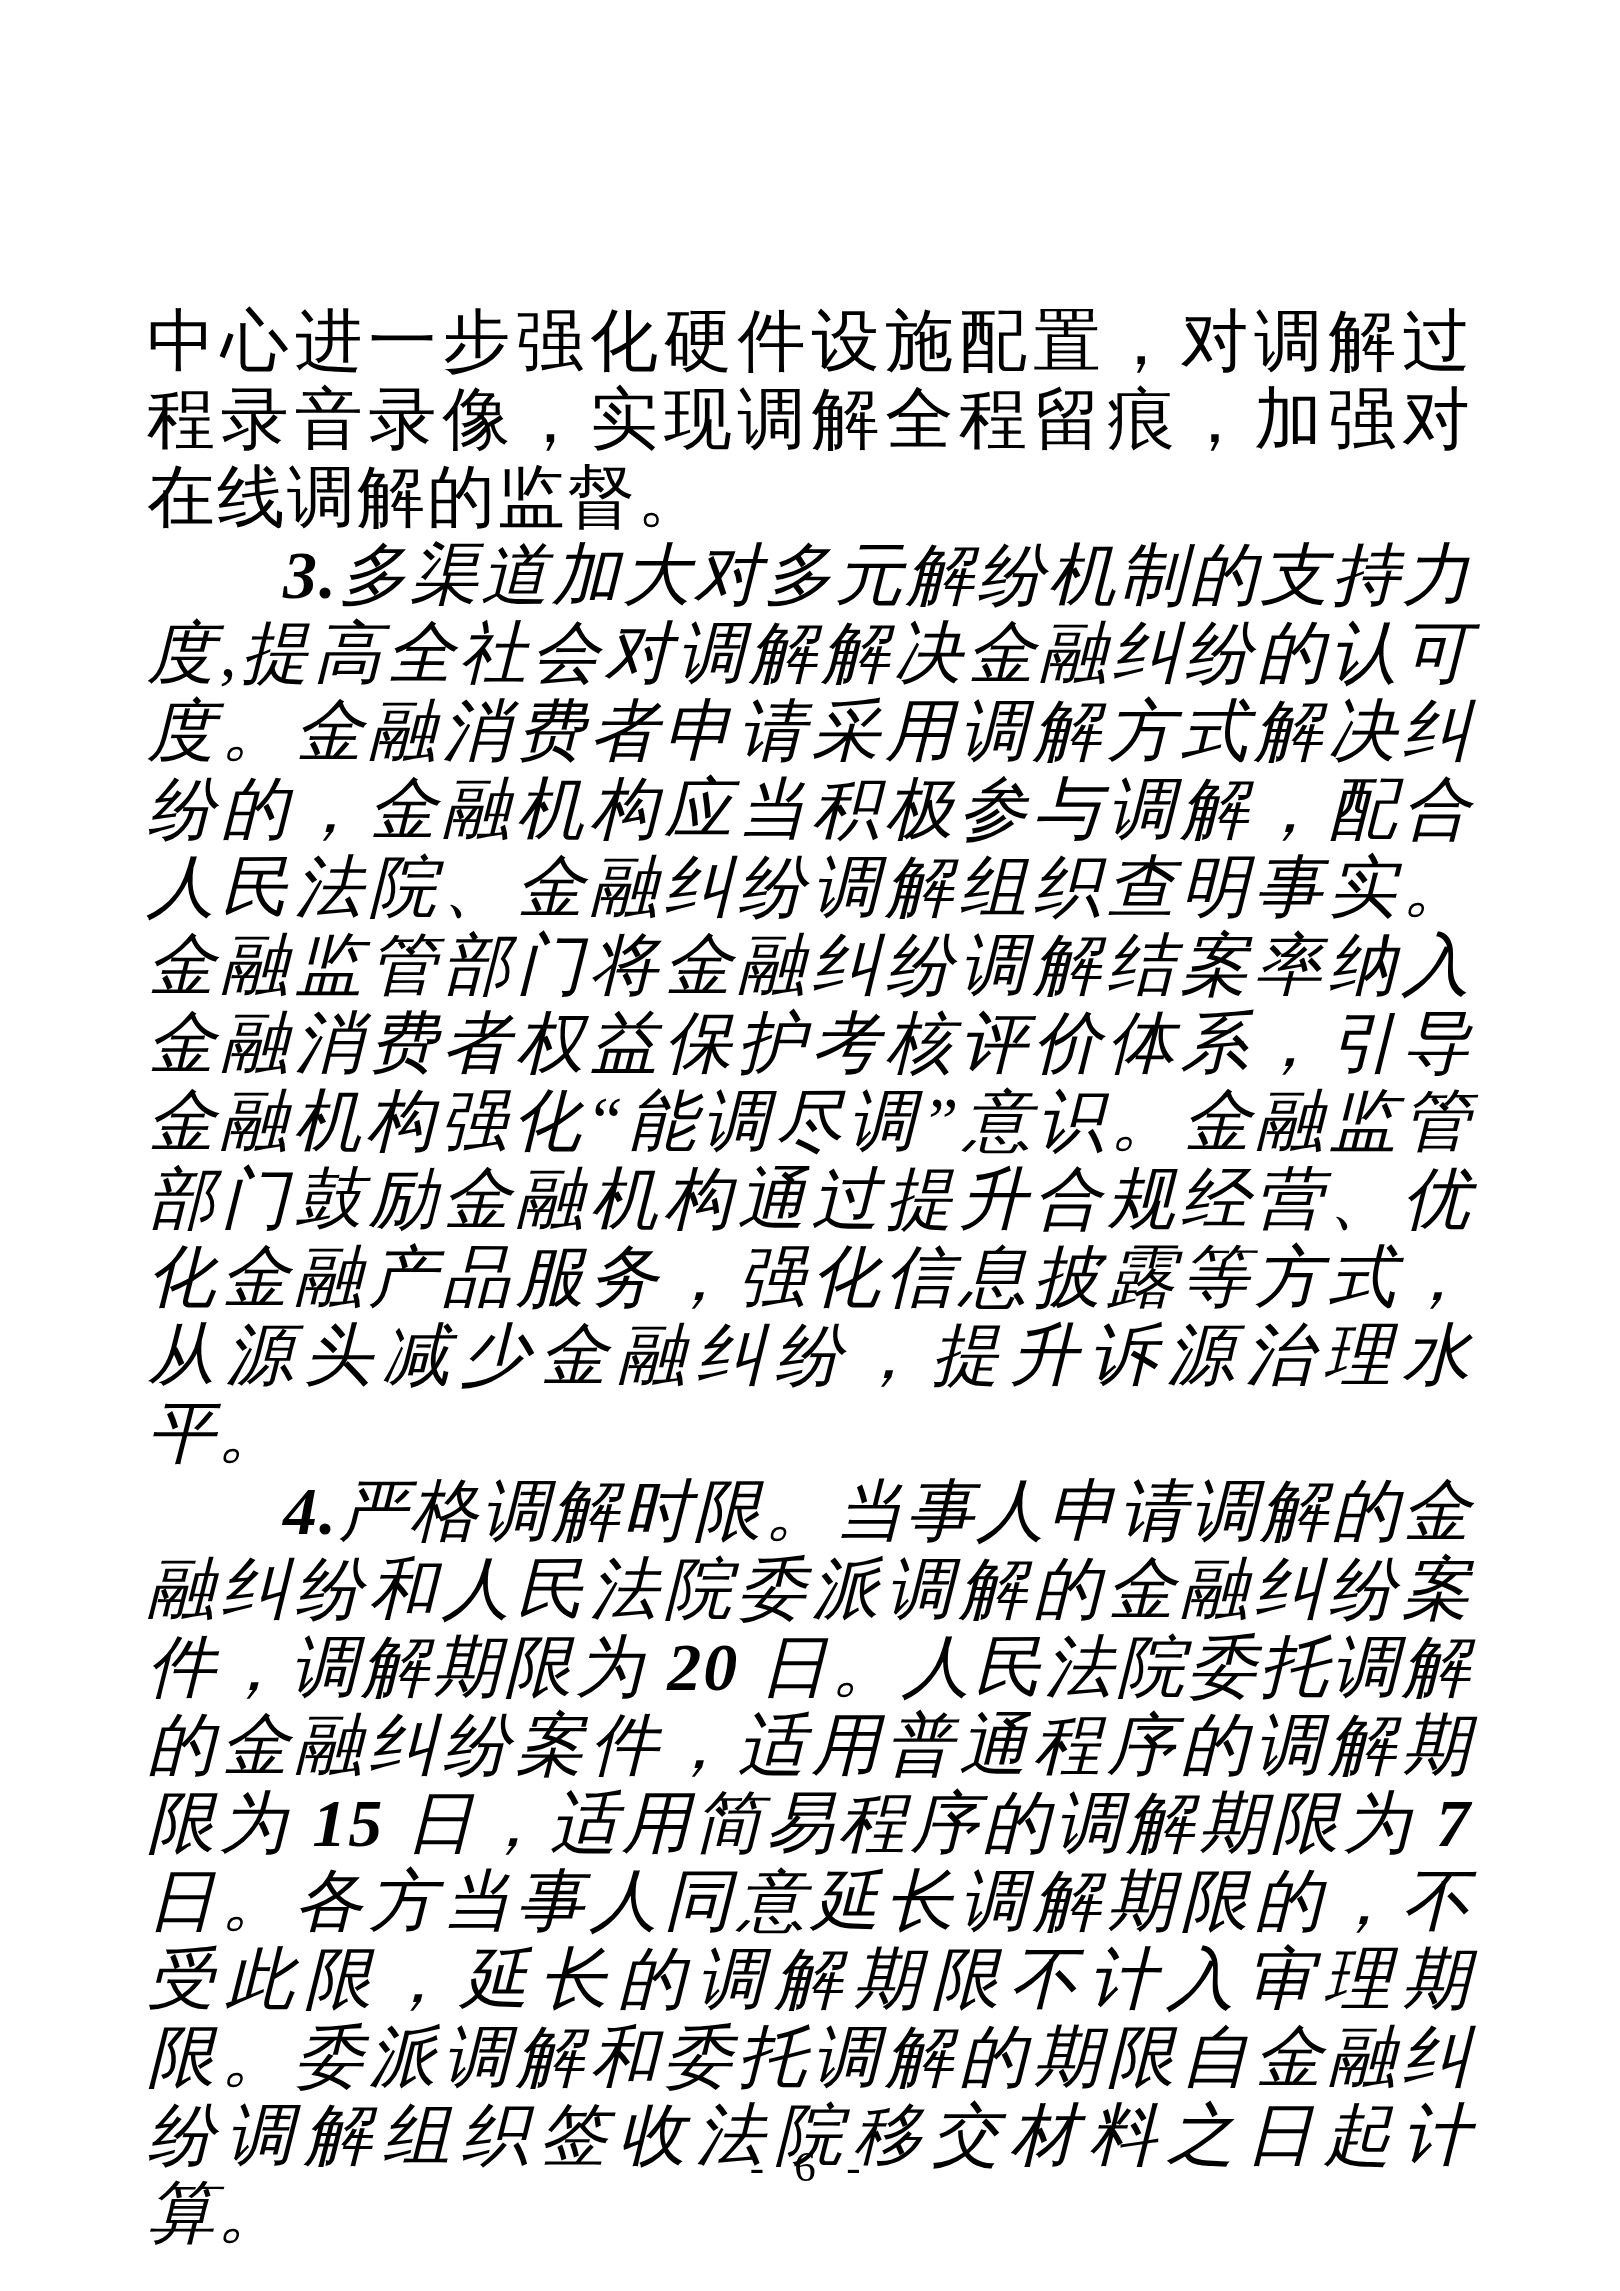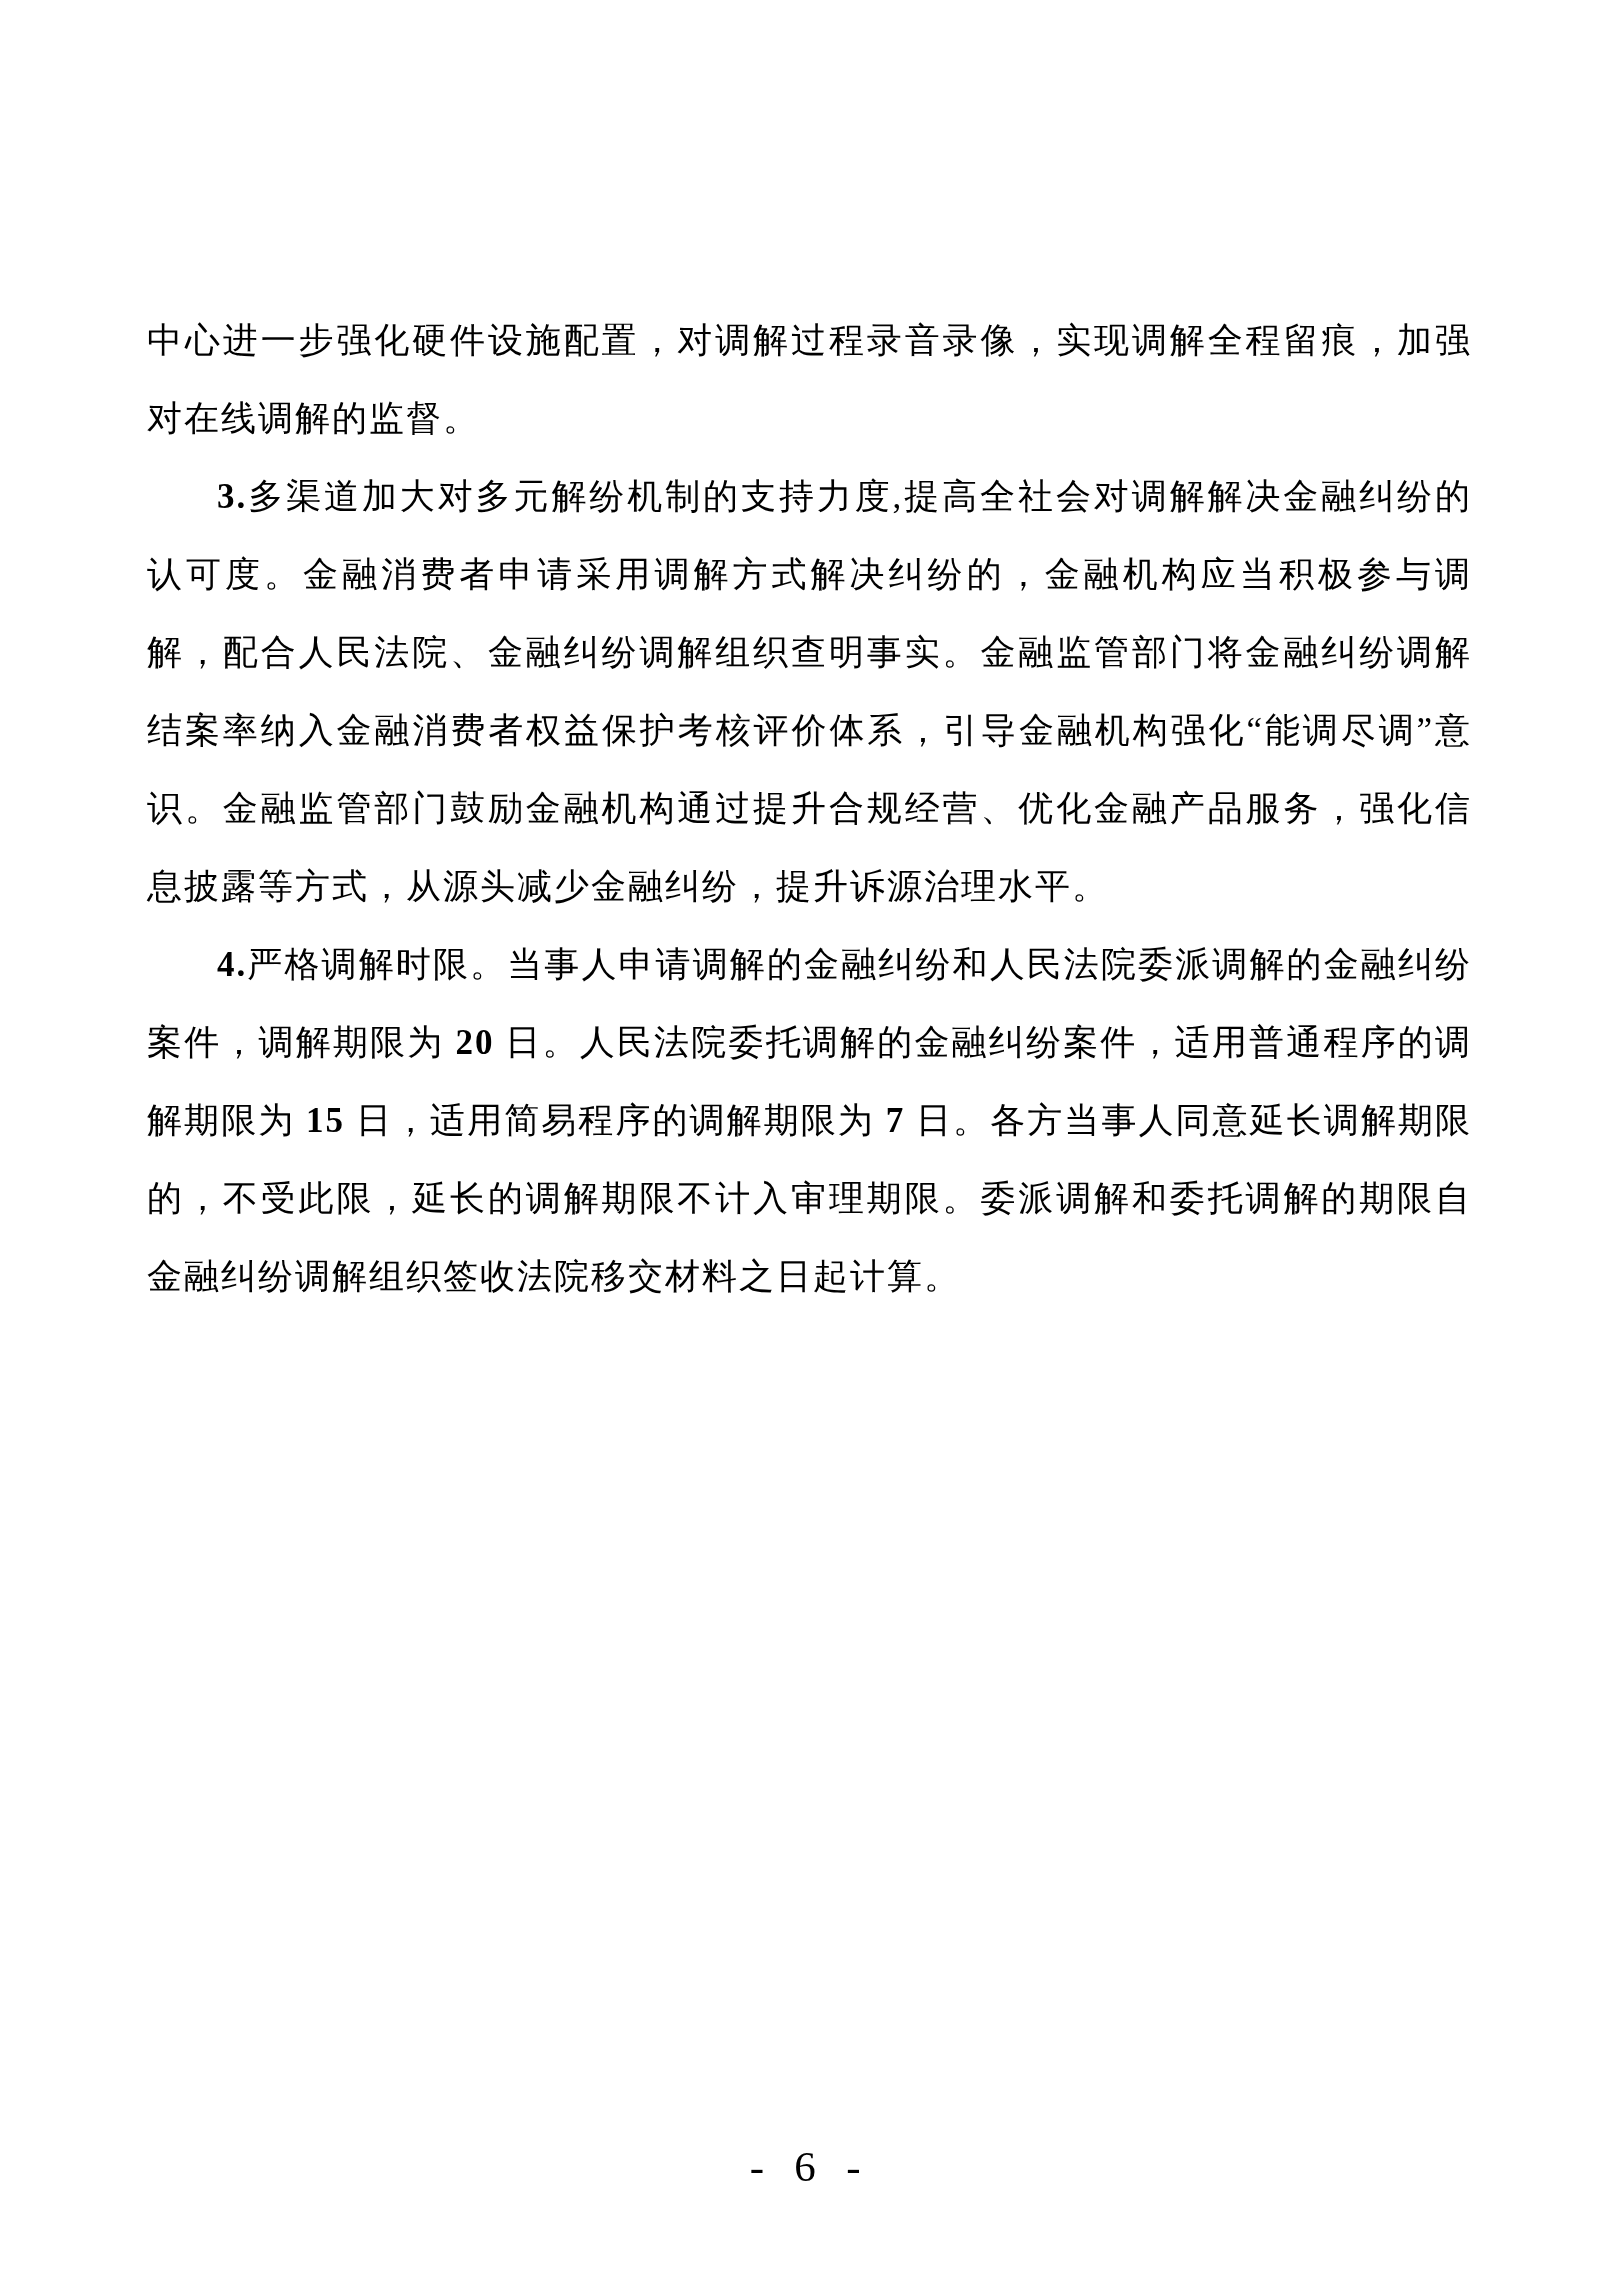--- a/index.html
+++ b/index.html
@@ -17,29 +17,30 @@
     overflow: hidden;
   }
   .content {
     position: absolute;
     left: 147px;
     top: 302px;
     width: 1325px;
   }
   .para {
     margin: 0;
-    font-size: 35px;
+    font-size: 68px;
     line-height: 78px;
     letter-spacing: 2px;
     text-align: justify;
     text-justify: inter-ideograph;
     word-break: break-all;
   }
   .para.indent {
     text-indent: 2em;
+    font-style: italic;
   }
   .para b {
     font-weight: bold;
   }
   .page-number {
     position: absolute;
     left: 0;
     top: 2142px;
     width: 100%;
     text-align: center;

